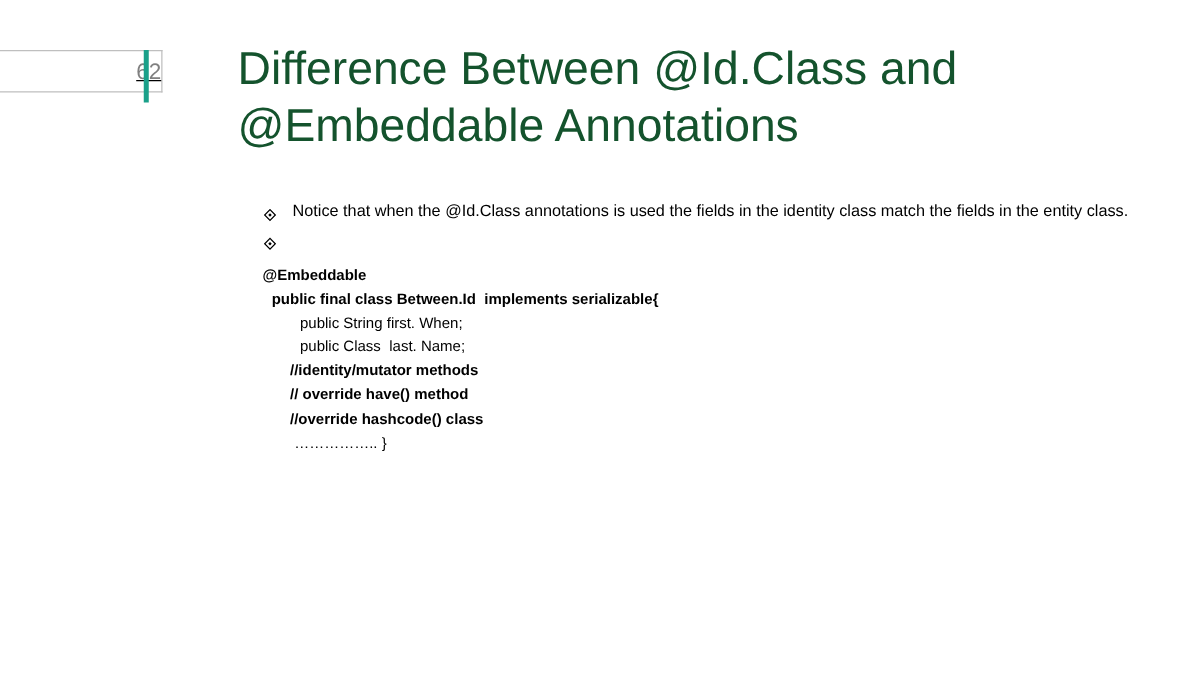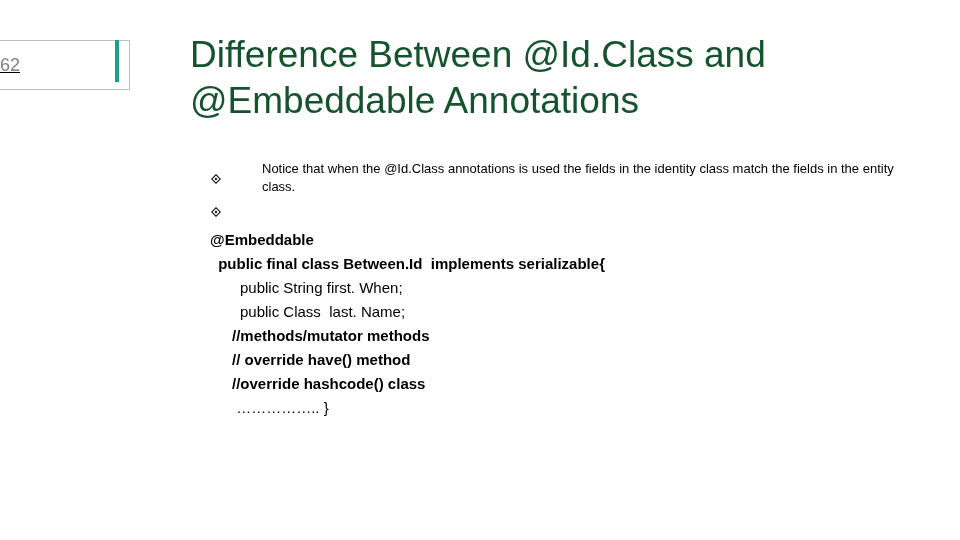--- a/index.html
+++ b/index.html
@@ -1,24 +1,24 @@
 <!DOCTYPE html>
 <html><head>
 <meta charset="utf-8">
 <style>
   * { margin: 0; padding: 0; box-sizing: border-box; }
   html, body { width: 960px; height: 540px; background: #fff; font-family: Arial, Helvetica, sans-serif; }
   .slide { position: relative; width: 960px; height: 540px; }
   .pagenum-box {
     position: absolute;
     left: 0; top: 40px;
-    width: 130px; height: 50px;
+    width: 130px; height: 34px;
     border: 1px solid #bfbfbf;
     border-left: none;
-    display: flex; align-items: center; justify-content: flex-start; text-decoration: underline;
+    display: flex; align-items: center; justify-content: flex-end; text-decoration: underline;
   }
   .pagenum-box span { color: #808080; font-size: 18px; }
   .accent-bar {
     position: absolute;
     left: 115px; top: 40px;
     width: 4px; height: 42px;
     background: #1aa089;
   }
   .title {
     position: absolute;
@@ -28,25 +28,25 @@
     font-size: 37px;
     font-weight: 400;
     line-height: 1.25;
   }
   .content {
     position: absolute;
     left: 210px; top: 160px;
     width: 720px;
     color: #000;
   }
-  .bullet-row { display: flex; align-items: center; margin-bottom: 8px; gap: 28px; }
+  .bullet-row { display: flex; align-items: flex-end; margin-bottom: 8px; }
   .bullet-icon { flex: 0 0 auto; width: 12px; height: 12px; margin-top: 3px; margin-right: 12px; }
   .bullet-icon svg { display: block; }
   .bullet-text { font-size: 13px; line-height: 1.35; color: #000; }
-  .code-block { margin-top: 10px; font-size: 15px; line-height: 1.6; color: #000; }
+  .code-block { margin-top: 10px; font-size: 12px; line-height: 1.6; color: #000; }
   .code-line { white-space: pre; }
   .bold { font-weight: 700; }
   .ind1 { padding-left: 4px; }
   .ind2 { padding-left: 22px; }
   .ind3 { padding-left: 30px; }
 </style>
 </head>
 <body>
 
 <div class="slide">
@@ -77,21 +77,21 @@
           <rect x="5" y="5" width="2" height="2" fill="#000" transform="rotate(45 6 6)"></rect>
         </svg>
       </span>
     </div>
 
     <div class="code-block">
       <div class="code-line bold">@Embeddable</div>
       <div class="code-line bold ind1"> public final class Between.Id  implements serializable{</div>
       <div class="code-line ind3">public String first. When;</div>
       <div class="code-line ind3">public Class  last. Name;</div>
-      <div class="code-line bold ind2">//methods/mutator methods</div>
+      <div class="code-line bold ind2">//identity/mutator methods</div>
       <div class="code-line bold ind2">// override have() method</div>
       <div class="code-line bold ind2">//override hashcode() class</div>
       <div class="code-line ind2"> …………….. }</div>
     </div>
 
   </div>
 
 </div>
 
 </body></html>

